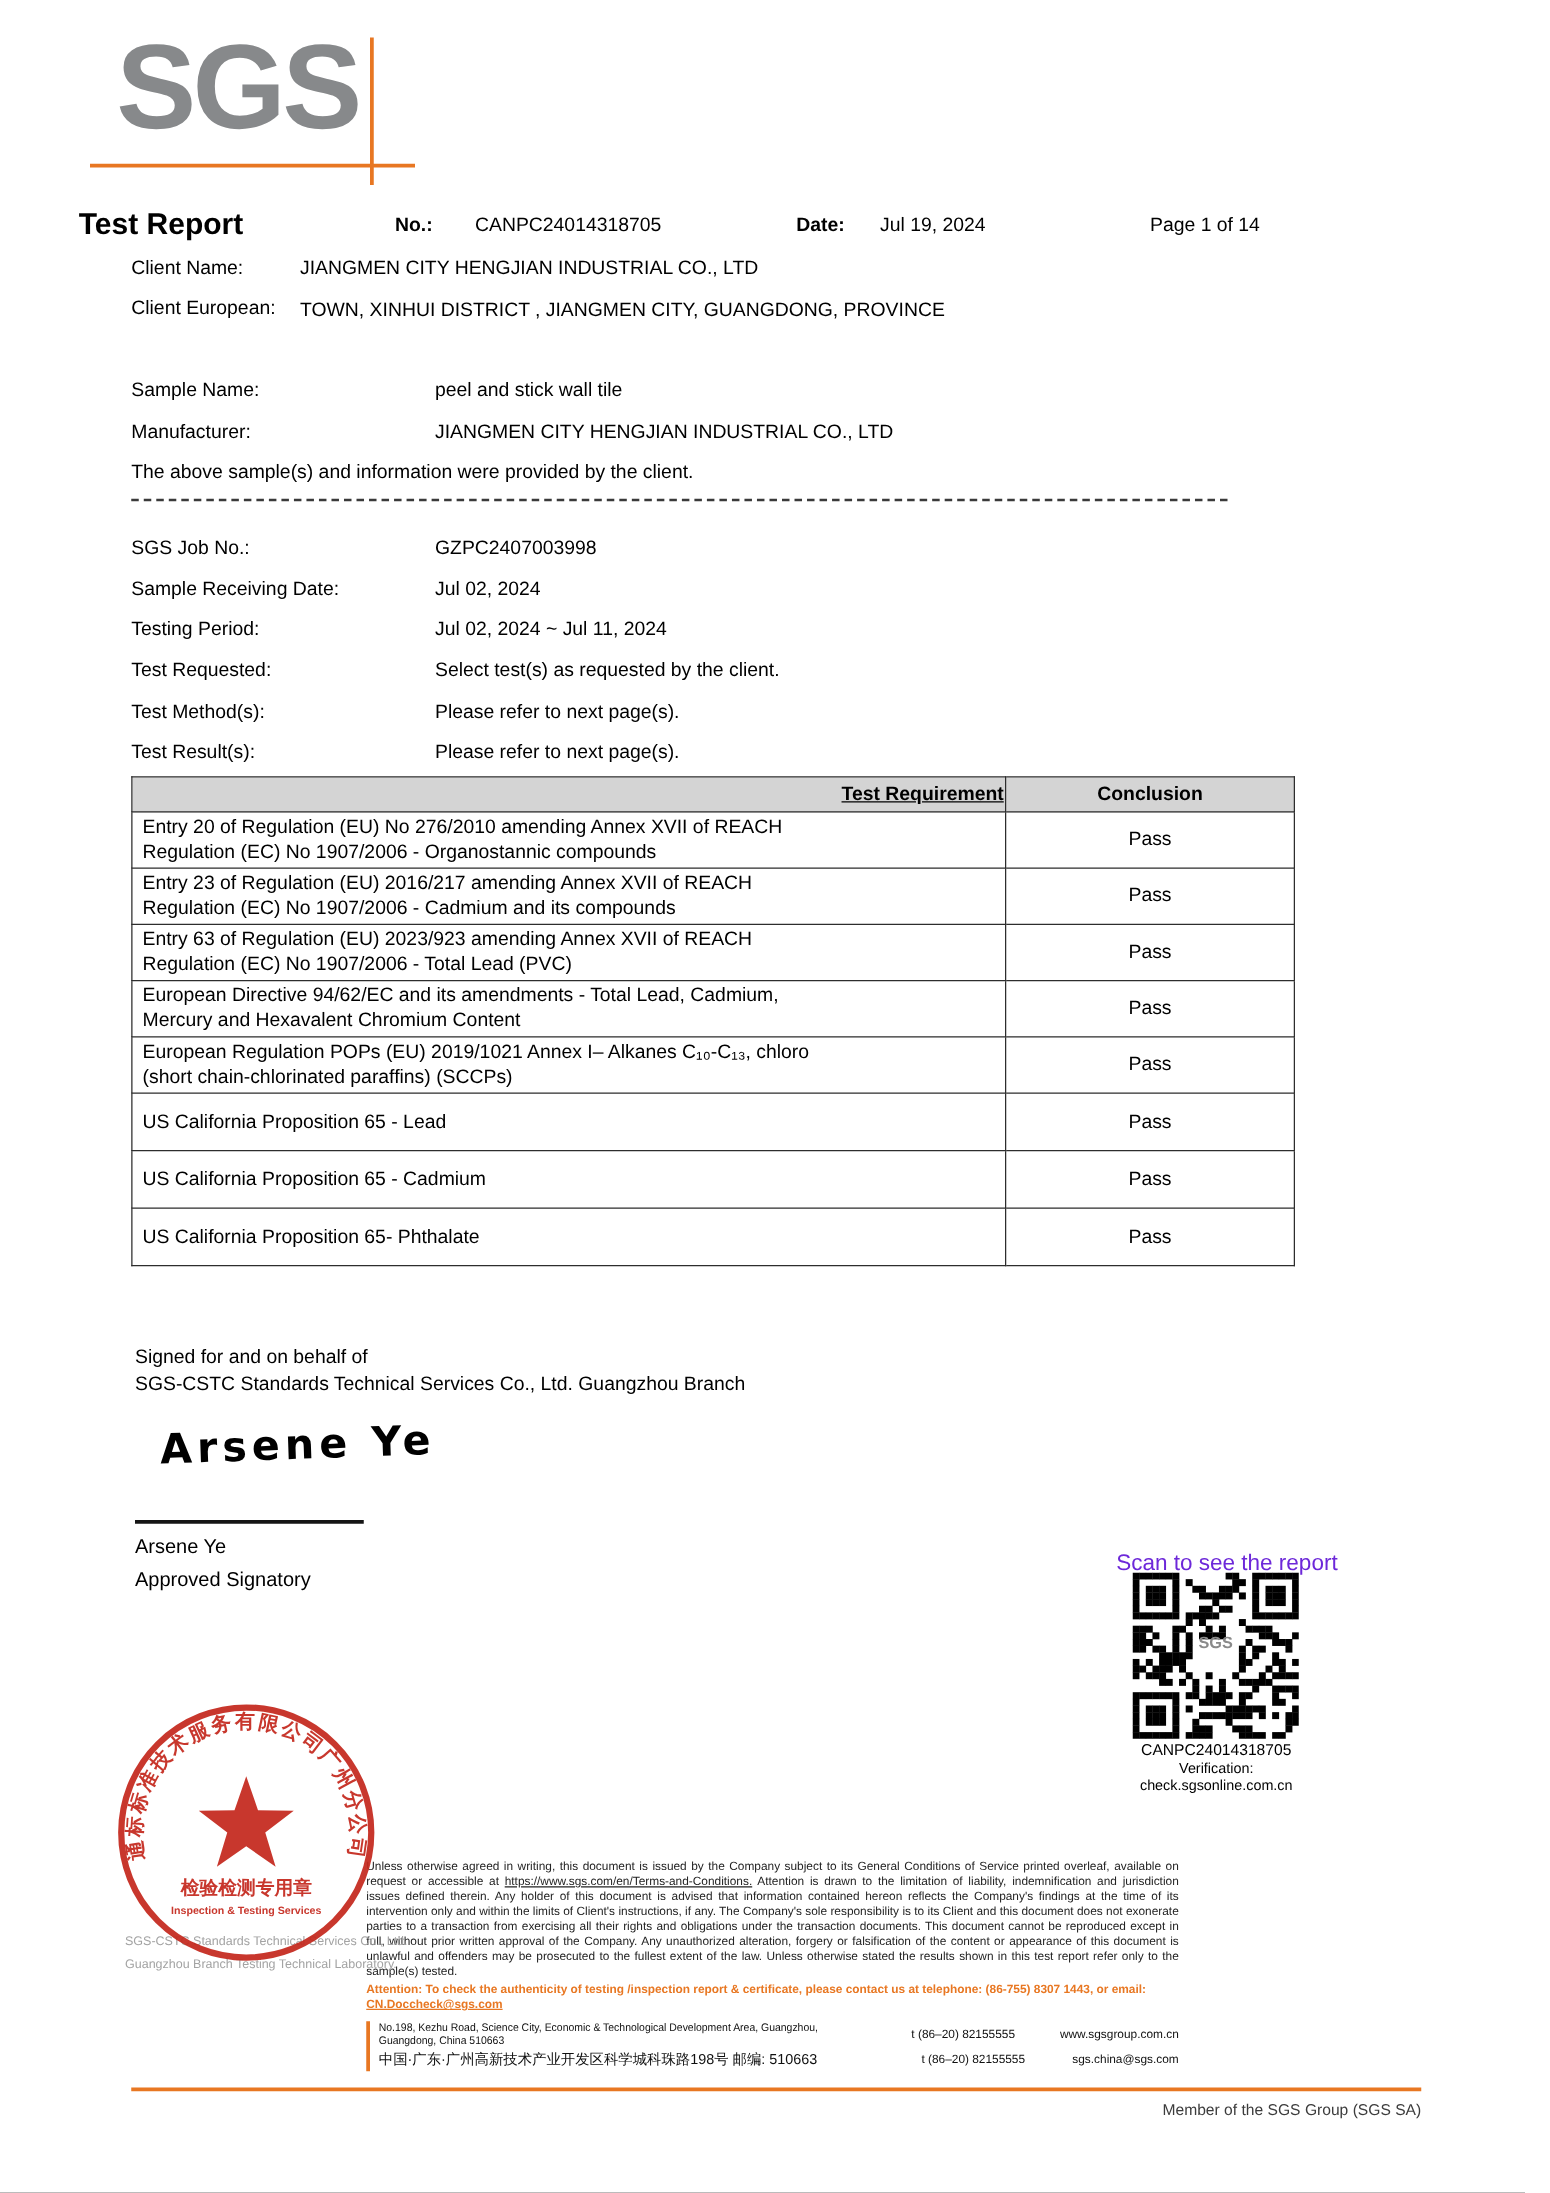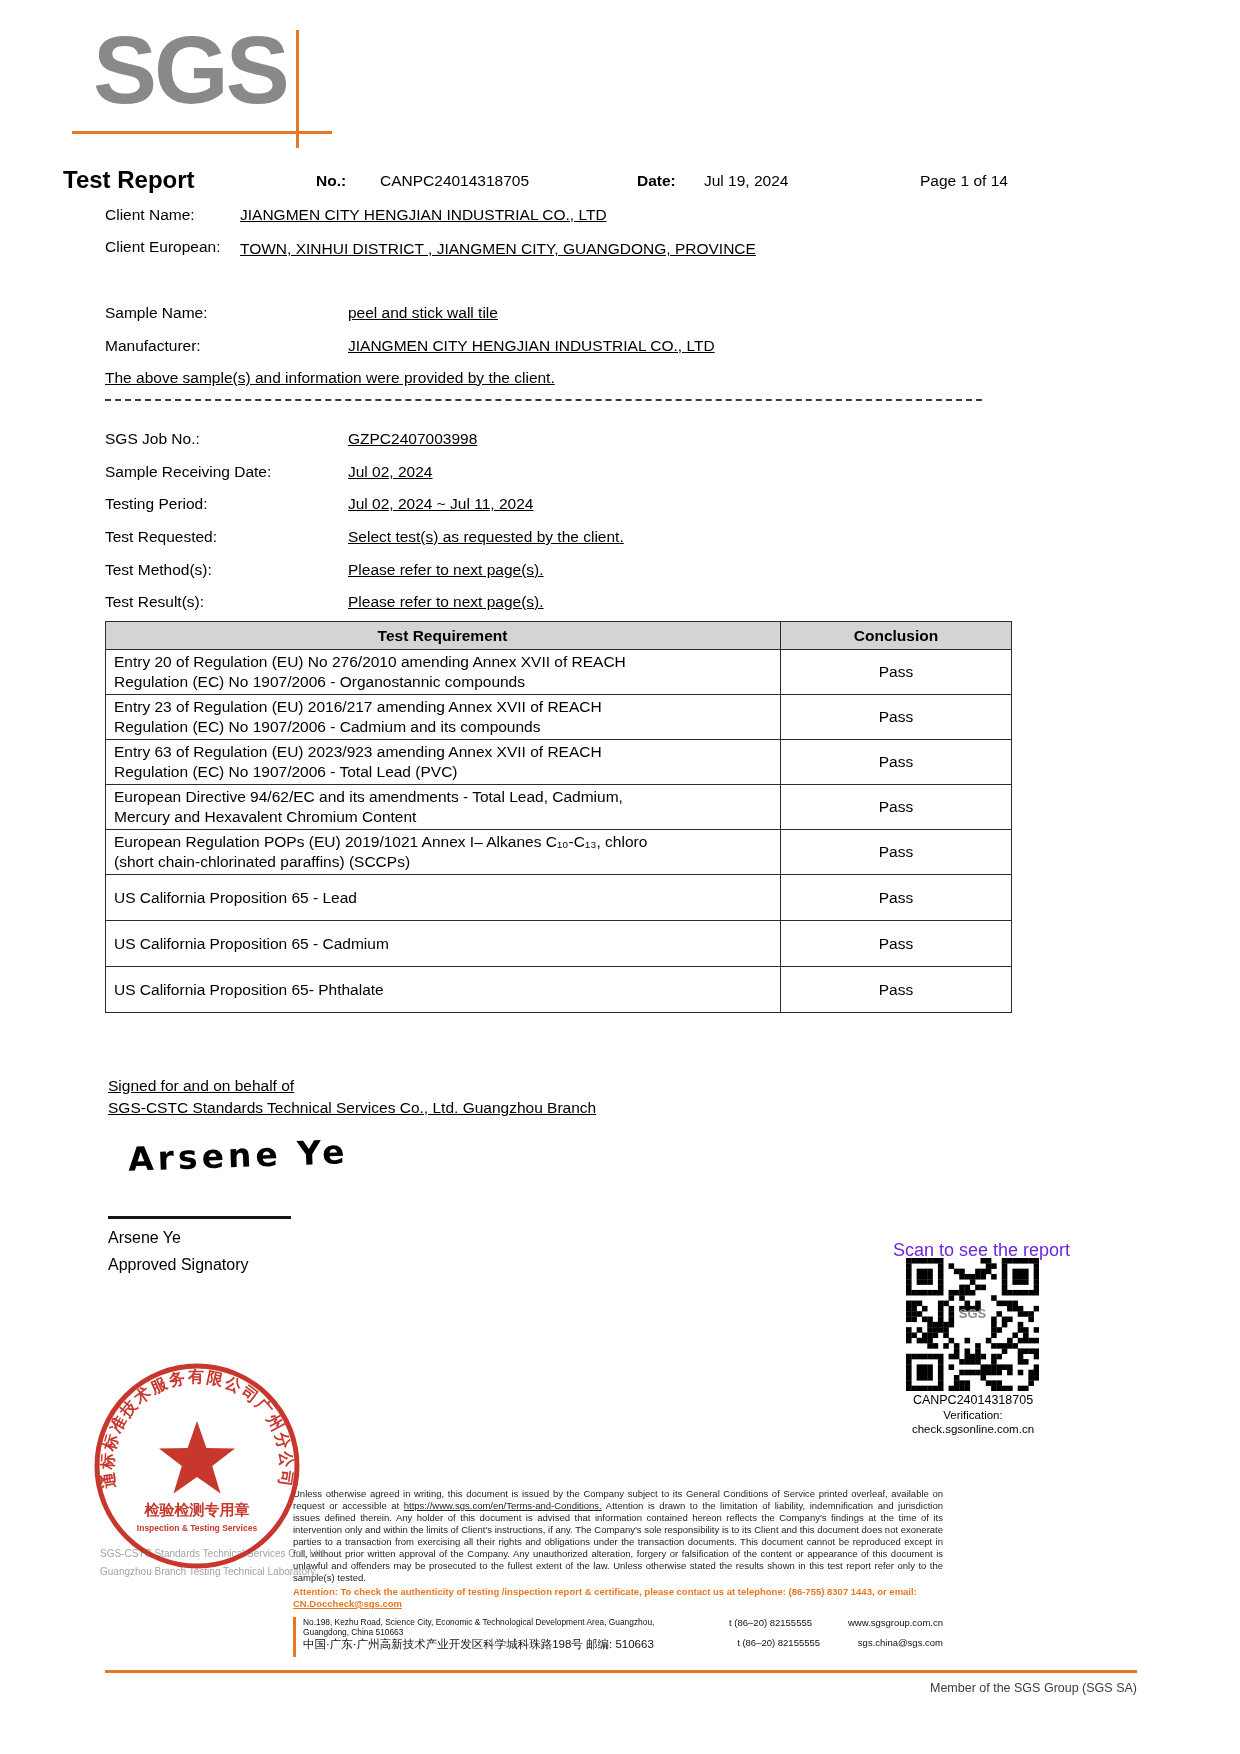--- a/index.html
+++ b/index.html
@@ -14,30 +14,30 @@
   .logo-text { left:93px; top:22px; font-size:96px; font-weight:bold; color:#87898b; letter-spacing:-3px; line-height:1; }
   .logo-vline { left:296px; top:30px; width:3px; height:118px; background:#e87722; }
   .logo-hline { left:72px; top:131px; width:260px; height:3px; background:#e87722; }
 
   
   .title { left:63px; top:166px; font-size:24px; font-weight:bold; }
   .meta { top:172px; font-size:15.5px; }
   .b { font-weight:bold; }
 
   .lab { font-size:15.5px; }
-  .val { font-size:15.5px;text-decoration:underline; }
+  .val { font-size:15.5px; }
   .addr-lines div { line-height:21px; }
 
   .dashes { left:105px; top:399px; width:877px; height:0; border-top:2px dashed #3a3a3a; }
 
   
   .ttable { position:absolute; left:105px; top:621px; border-collapse:collapse; width:901px; table-layout:fixed; }
   .ttable th, .ttable td { border:1.6px solid #2d2d2d; font-size:15.5px; vertical-align:middle; }
   .ttable th { background:#d4d4d4; height:25px; }
-  .th-req { width:673px; text-align:center; padding-left:0; }
+  .th-req { width:673px; text-align:right; padding-left:24px;text-decoration:underline; }
   .th-con { width:228px; text-align:center; }
   .ttable tbody tr { height:44px; }
   .ttable tbody tr.single td { height:41px; }
   td.req { padding:2px 10px 2px 8px; line-height:20px; }
   td.req span { display:block; white-space:nowrap; }
   td.pass { text-align:center; }
 
   
   .handwriting { left:128px; top:1136px; font-family:"DejaVu Sans", sans-serif; font-size:33px; font-weight:bold; letter-spacing:4px; transform:rotate(-2deg); }
   .sig-line { left:108px; top:1216px; width:183px; height:3px; background:#151515; }
@@ -54,21 +54,21 @@
   .company-gray { color:#a3a3a3; font-size:10px; z-index:1; }
   .stamp { position:absolute; left:88px; top:1357px; z-index:2; pointer-events:none; opacity:.92; }
 
   
   .footer-block { position:absolute; left:293px; top:1488px; width:650px; z-index:0; }
   .disclaimer { margin:0; font-size:9.5px; line-height:12px; text-align:justify; color:#232323; }
   .link { text-decoration:underline; }
   .attention { margin:2px 0 0 0; font-size:9.5px; line-height:12px; color:#e87722; font-weight:bold; }
   .attention .email { text-decoration:underline; }
   .addr-block { margin-top:7px; border-left:3px solid #e87722; padding-left:7px; }
-  .addr-row { display:flex; align-items:flex-start; height:20px;gap:28px; }
+  .addr-row { display:flex; align-items:center; height:20px;gap:28px; }
   .addr-row .a { width:438px; font-size:8.8px; color:#101010; }
   .addr-row .a.en { transform:scaleX(.95); transform-origin:left; }
   .addr-row .a.cn { font-size:11.5px; }
   .addr-row .p { width:100px; font-size:9.5px; color:#101010; }
   .addr-row .w { font-size:9.5px; color:#101010; }
   .footer-rule { left:105px; top:1670px; width:1032px; height:3px; background:#e87722; }
   .member { left:105px; top:1681px; width:1032px; text-align:right; font-size:12.5px; color:#3c3c3c; }
 </style>
 </head>
 <body>

